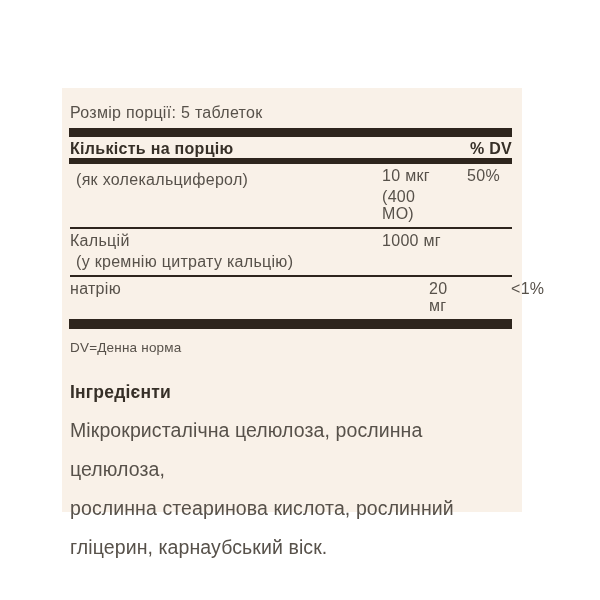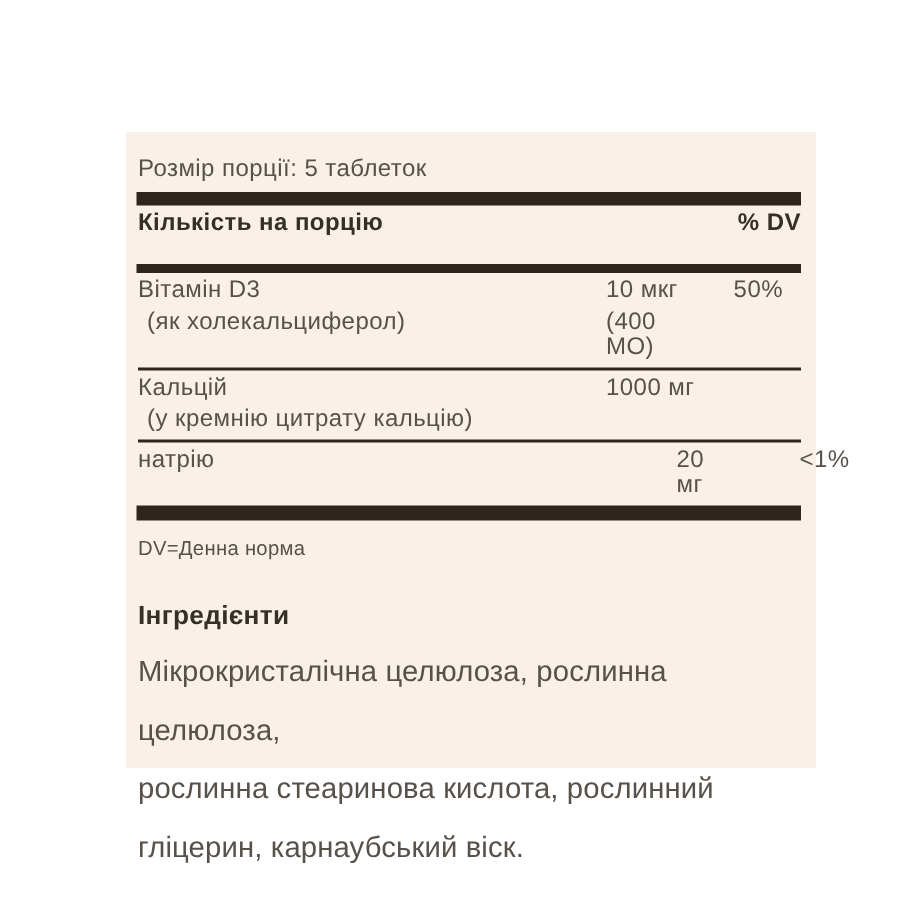--- a/index.html
+++ b/index.html
@@ -13,21 +13,21 @@
   }
   .canvas {
     position: relative;
     width: 600px;
     height: 600px;
     background: #ffffff;
     overflow: hidden;
   }
   .panel {
     position: absolute;
-    left: 84px;
+    left: 62px;
     top: 88px;
     width: 460px;
     height: 424px;
     box-sizing: border-box;
     background: var(--panel-bg, #f9f1e8);
     padding: 0 10px 0 8px;
     color: var(--text, #57514a);
     letter-spacing: 0.3px;
   }
   .serving {
@@ -40,21 +40,21 @@
     background: var(--bar, #2e251d);
     margin-left: -1px;
   }
   .bar-thick { height: 9px; margin-top: 5px; }
   .bar-mid   { height: 6px; }
   .bar-bottom{ height: 10px; }
   .facts-header {
     display: flex;
     justify-content: space-between;
     align-items: baseline;
-    padding: 3px 0 18px;
+    padding: 3px 0 0;
     font-size: 16px;
     font-weight: bold;
     color: var(--heading, #362f27);
   }
   .row {
     display: grid;
     grid-template-columns: 312px 1fr 62px;
     padding: 3px 0 5px;
     border-bottom: 2px solid var(--bar, #2e251d);
     font-size: 16px;
@@ -97,21 +97,20 @@
 
     <div class="facts-header">
       <span>Кількість на порцію</span>
       <span>% DV</span>
     </div>
 
     <div class="bar bar-mid"></div>
 
     <div class="row">
       <div class="cell-name">
-        <div>Вітамін D3</div>
         <div class="form">(як холекальциферол)</div>
       </div>
       <div class="cell-amount">
         <div>10 мкг</div>
         <div>(400 МО)</div>
       </div>
       <div class="cell-dv">50%</div>
     </div>
 
     <div class="row">

